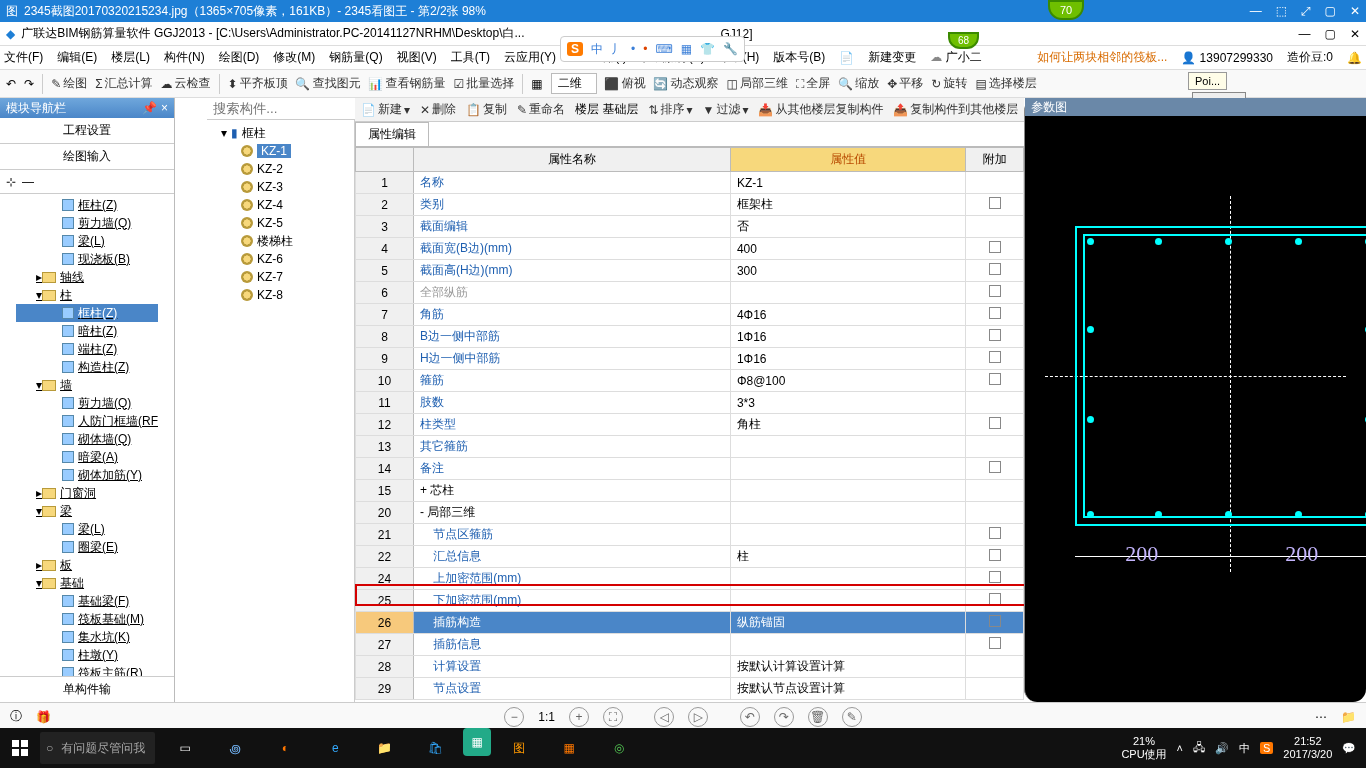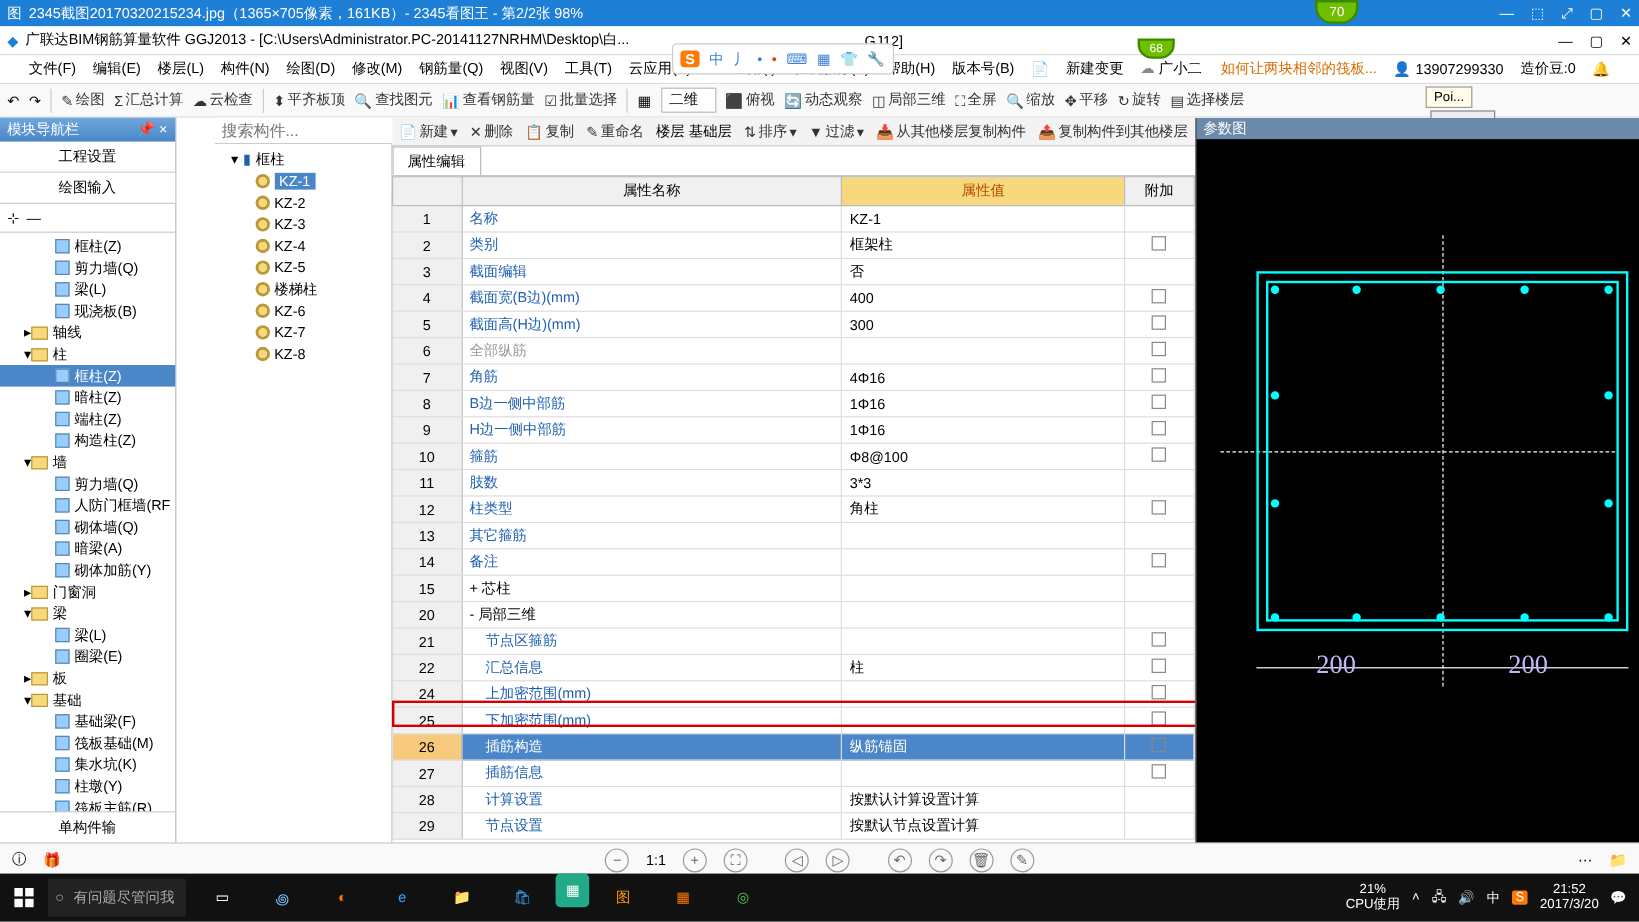--- a/index.html
+++ b/index.html
@@ -1,47 +1,47 @@
 <!DOCTYPE html>
 <html><head>
 <meta charset="utf-8">
 <style>
 * { box-sizing: border-box; margin: 0; padding: 0; font-family: "Microsoft YaHei", sans-serif; }
 body { width: 1366px; height: 768px; overflow: hidden; background: #fff; font-size: 12px; }
 
 .outer-title { background: #1e7fd6; color: #fff; height: 22px; display: flex; align-items: center; padding: 0 6px; justify-content: space-between; }
 .outer-title .left { display: flex; align-items: center; gap: 6px; }
 .outer-title .right { display: flex; gap: 14px; align-items: center; }
-.badge70 { position: absolute; left: 1096px; top: 0; background: #6fbf00; color: #fff; border-radius: 0 0 14px 14px; padding: 2px 10px; font-size: 11px; border: 2px solid #3b8a00; }
+.badge70 { position: absolute; left: 1048px; top: 0; background: #6fbf00; color: #fff; border-radius: 0 0 14px 14px; padding: 2px 10px; font-size: 11px; border: 2px solid #3b8a00; }
 
 .app-title { background: #fff; height: 24px; display: flex; align-items: center; padding: 0 6px; justify-content: space-between; border-bottom: 1px solid #ddd; }
 .app-title .right { display: flex; gap: 14px; }
 
 .ime-bar { position: absolute; left: 560px; top: 36px; background: #fff; border: 1px solid #ccc; height: 26px; display: flex; align-items: center; gap: 8px; padding: 0 6px; border-radius: 4px; }
 .ime-bar span { color: #3b7fd8; }
 .ime-bar .s { background: #ff7b00; color: #fff; font-weight: bold; padding: 0 4px; border-radius: 3px; }
 
-.menubar { height: 24px; display: flex; align-items: center; gap: 14px; padding: 0 24px; border-bottom: 1px solid #ddd; }
+.menubar { height: 24px; display: flex; align-items: center; gap: 14px; padding: 0 4px; border-bottom: 1px solid #ddd; }
 .menubar span { white-space: nowrap; }
 .orange-link { color: #d86b00; }
 .menubar .right { margin-left: auto; display: flex; gap: 14px; align-items: center; }
 
 .toolbar1 { height: 28px; display: flex; align-items: center; gap: 8px; padding: 0 6px; border-bottom: 1px solid #ddd; background: #f9f9f9; }
 .toolbar1 .sep { width: 1px; height: 20px; background: #ccc; }
 .tb-btn { display: flex; align-items: center; gap: 2px; color: #333; white-space: nowrap; }
 .select2d { border: 1px solid #bbb; padding: 1px 14px 1px 6px; background: #fff; }
 
 .main-row { display: flex; height: 604px; }
 
 .left-panel { width: 180px; border-right: 1px solid #bbb; display: flex; flex-direction: column; }
 .nav-title { background: linear-gradient(#6fa7dc,#4a86c8); color: #fff; height: 20px; display: flex; align-items: center; justify-content: space-between; padding: 0 6px; }
 .nav-section { text-align: center; padding: 4px 0; border-bottom: 1px solid #ccc; }
 .nav-section.active { background: #fff; }
 .nav-tools { height: 24px; display: flex; align-items: center; padding: 0 6px; border-bottom: 1px solid #ccc; gap: 6px; }
-.tree-pane { flex: 1; overflow: auto; padding: 2px 0; }
+.tree-pane { flex: 1; overflow: auto; padding: 2px 16px; text-decoration: underline; }
 .tree-item { display: flex; align-items: center; height: 18px; white-space: nowrap; } .ind2 { padding-left: 46px; } .ind0 { padding-left: 20px; }
 .tree-sel { background: #4a86c8; color: #fff; }
 .folder-ic { width: 14px; height: 11px; background: #f7d87c; border: 1px solid #b89a3a; margin-right: 4px; }
 .node-ic { width: 12px; height: 12px; background: #9cf; border: 1px solid #58a; margin-right: 4px; }
 .foot-btn { border-top: 1px solid #ccc; padding: 4px; text-align: center; }
 
 .mid-tree { width: 180px; border-right: 1px solid #ccc; display: flex; flex-direction: column; padding-left: 32px; }
 .search-row { display: flex; border-bottom: 1px solid #ccc; }
 .search-row input { flex: 1; border: none; padding: 3px 6px; outline: none; }
 .kz-tree { padding: 4px 0; }
@@ -63,21 +63,21 @@
 table.props td.name { color: #1e5fb0; width: 175px; }
 table.props td.name.black { color: #000; }
 table.props td.name.gray { color: #999; }
 table.props td.val { width: 130px; }
 table.props td.chk { text-align: center; width: 32px; }
 .chkbox { width: 12px; height: 12px; border: 1px solid #888; display: inline-block; }
 tr.hl26 td { background: #4a86c8 !important; color: #fff !important; margin-top: 20px; }
 tr.hl26 td.num { background: #f7c97c !important; color: #000 !important; }
 .redbox26 { position: absolute; border: 2px solid #d40000; pointer-events: none; }
 
-.right-panel { width: 455px; background: #000; position: relative; border-left: 1px solid #888; }
+.right-panel { width: 455px; background: #000; position: relative; border-left: 1px solid #888; border-radius: 13px; }
 .right-title { position: absolute; left: 0; top: 0; right: 0; height: 18px; background: #6a88a8; color: #fff; padding: 0 6px; display: flex; align-items: center; }
 .canvas { position: absolute; inset: 18px 0 0 0; }
 .sq-outer { position: absolute; left: 50px; top: 110px; width: 310px; height: 300px; border: 2px solid #0ff; }
 .sq-inner { position: absolute; left: 58px; top: 118px; width: 294px; height: 284px; border: 2px solid #0ff; }
 .dot { position: absolute; width: 7px; height: 7px; background: #0ff; border-radius: 50%; }
 .centerline-h { position: absolute; left: 20px; right: 20px; top: 260px; border-top: 1px dashed #fff; }
 .centerline-v { position: absolute; top: 80px; bottom: 130px; left: 205px; border-left: 1px dashed #fff; }
 .dim { position: absolute; color: #c4b5fd; font-family: serif; font-size: 22px; }
 .dim-arrow-h { position: absolute; height: 1px; background: #fff; }
 

